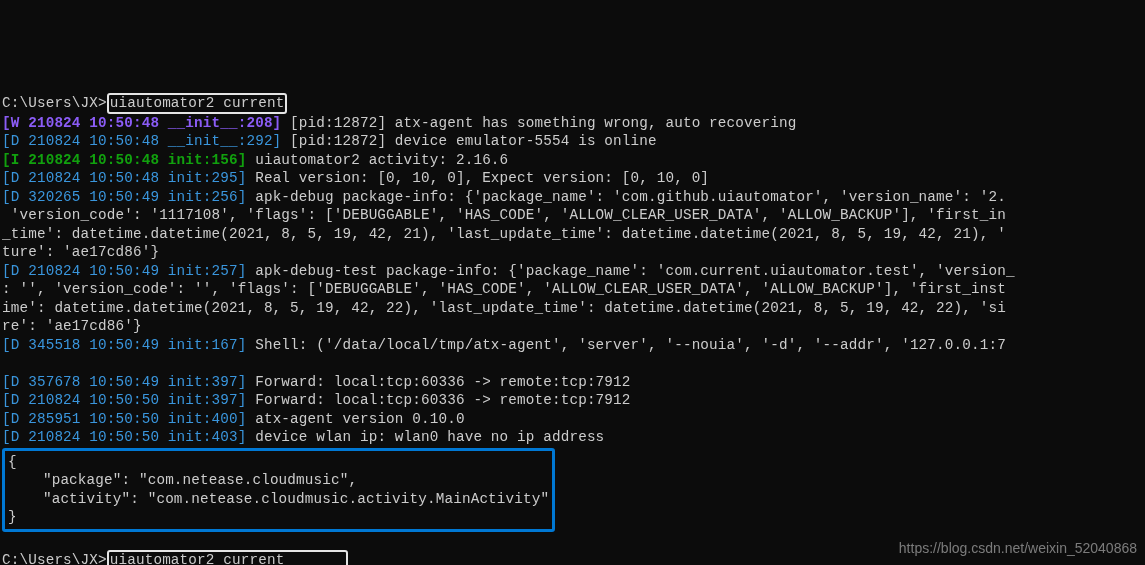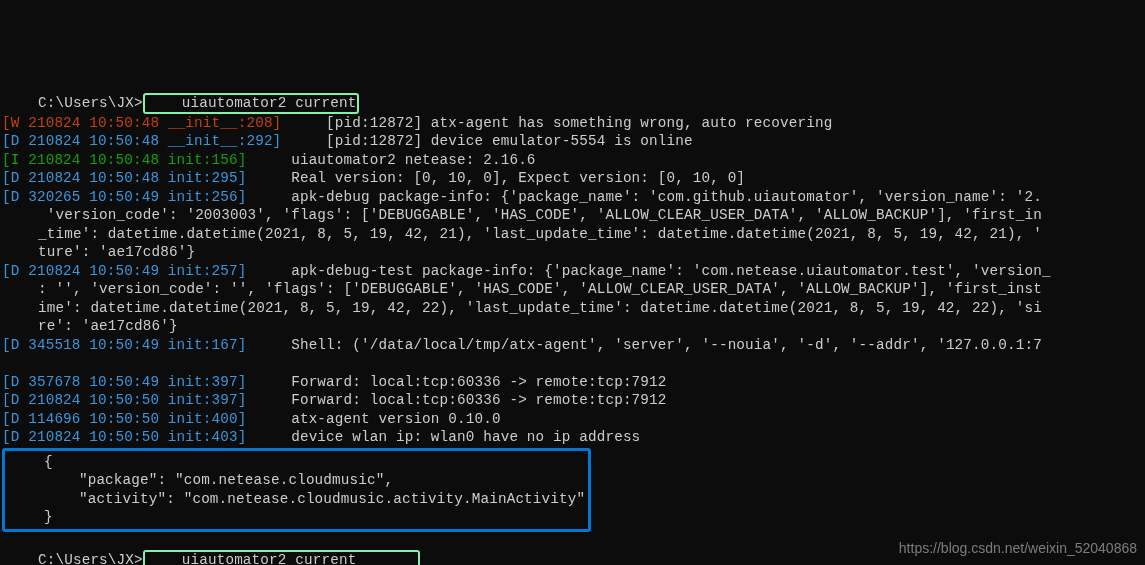--- a/index.html
+++ b/index.html
@@ -10,26 +10,26 @@
     line-height: 18.5px;
     color: #cccccc;
     width: 1145px;
     height: 565px;
     overflow: hidden;
     white-space: pre;
     position: relative;
     letter-spacing: 0.15px;
   }
   .term { padding: 0 2px; }
-  .white { color: #cccccc; margin-left: 36px; }
-  .yellow { color: #c2410c; }
+  .white { color: #cccccc; }
+  .yellow { color: #8b5cf6; font-weight: bold; }
   .cyan { color: #3a96dd; }
-  .green { color: #11a10e; }
+  .green { color: #11a10e; font-weight: bold; }
   .red-box {
-    border: 2px solid #86efac;
+    border: 2px solid #e5e5e5;
     border-radius: 3px;
     padding: 0 1px 1px 1px;
     display: inline-block;
     line-height: 16px;
   }
   .blue-box {
     border: 3px solid #0078d4;
     border-radius: 3px;
     padding: 2px 3px;
     display: inline-block;
@@ -49,35 +49,35 @@
 </style>
 </head>
 <body>
 
 
 
 <div class="term">
 <span class="white">C:\Users\JX&gt;</span><span class="red-box"><span class="white">uiautomator2 current</span></span>
 <span class="yellow">[W 210824 10:50:48 __init__:208]</span><span class="white"> [pid:12872] atx-agent has something wrong, auto recovering</span>
 <span class="cyan">[D 210824 10:50:48 __init__:292]</span><span class="white"> [pid:12872] device emulator-5554 is online</span>
-<span class="green">[I 210824 10:50:48 init:156]</span><span class="white"> uiautomator2 netease: 2.16.6</span>
+<span class="green">[I 210824 10:50:48 init:156]</span><span class="white"> uiautomator2 activity: 2.16.6</span>
 <span class="cyan">[D 210824 10:50:48 init:295]</span><span class="white"> Real version: [0, 10, 0], Expect version: [0, 10, 0]</span>
 <span class="cyan">[D 320265 10:50:49 init:256]</span><span class="white"> apk-debug package-info: {'package_name': 'com.github.uiautomator', 'version_name': '2.</span>
-<span class="white"> 'version_code': '2003003', 'flags': ['DEBUGGABLE', 'HAS_CODE', 'ALLOW_CLEAR_USER_DATA', 'ALLOW_BACKUP'], 'first_in</span>
+<span class="white"> 'version_code': '1117108', 'flags': ['DEBUGGABLE', 'HAS_CODE', 'ALLOW_CLEAR_USER_DATA', 'ALLOW_BACKUP'], 'first_in</span>
 <span class="white">_time': datetime.datetime(2021, 8, 5, 19, 42, 21), 'last_update_time': datetime.datetime(2021, 8, 5, 19, 42, 21), '</span>
 <span class="white">ture': 'ae17cd86'}</span>
-<span class="cyan">[D 210824 10:50:49 init:257]</span><span class="white"> apk-debug-test package-info: {'package_name': 'com.netease.uiautomator.test', 'version_</span>
+<span class="cyan">[D 210824 10:50:49 init:257]</span><span class="white"> apk-debug-test package-info: {'package_name': 'com.current.uiautomator.test', 'version_</span>
 <span class="white">: '', 'version_code': '', 'flags': ['DEBUGGABLE', 'HAS_CODE', 'ALLOW_CLEAR_USER_DATA', 'ALLOW_BACKUP'], 'first_inst</span>
 <span class="white">ime': datetime.datetime(2021, 8, 5, 19, 42, 22), 'last_update_time': datetime.datetime(2021, 8, 5, 19, 42, 22), 'si</span>
 <span class="white">re': 'ae17cd86'}</span>
 <span class="cyan">[D 345518 10:50:49 init:167]</span><span class="white"> Shell: ('/data/local/tmp/atx-agent', 'server', '--nouia', '-d', '--addr', '127.0.0.1:7</span>
 
 <span class="cyan">[D 357678 10:50:49 init:397]</span><span class="white"> Forward: local:tcp:60336 -&gt; remote:tcp:7912</span>
 <span class="cyan">[D 210824 10:50:50 init:397]</span><span class="white"> Forward: local:tcp:60336 -&gt; remote:tcp:7912</span>
-<span class="cyan">[D 114696 10:50:50 init:400]</span><span class="white"> atx-agent version 0.10.0</span>
+<span class="cyan">[D 285951 10:50:50 init:400]</span><span class="white"> atx-agent version 0.10.0</span>
 <span class="cyan">[D 210824 10:50:50 init:403]</span><span class="white"> device wlan ip: wlan0 have no ip address</span>
 <span class="blue-box"><span class="white">{</span>
 <span class="white">    "package": "com.netease.cloudmusic",</span>
 <span class="white">    "activity": "com.netease.cloudmusic.activity.MainActivity"</span>
 <span class="white">}</span></span>
 
 <span class="white">C:\Users\JX&gt;</span><span class="red-box"><span class="white">uiautomator2 current       </span></span>
 
 
 

